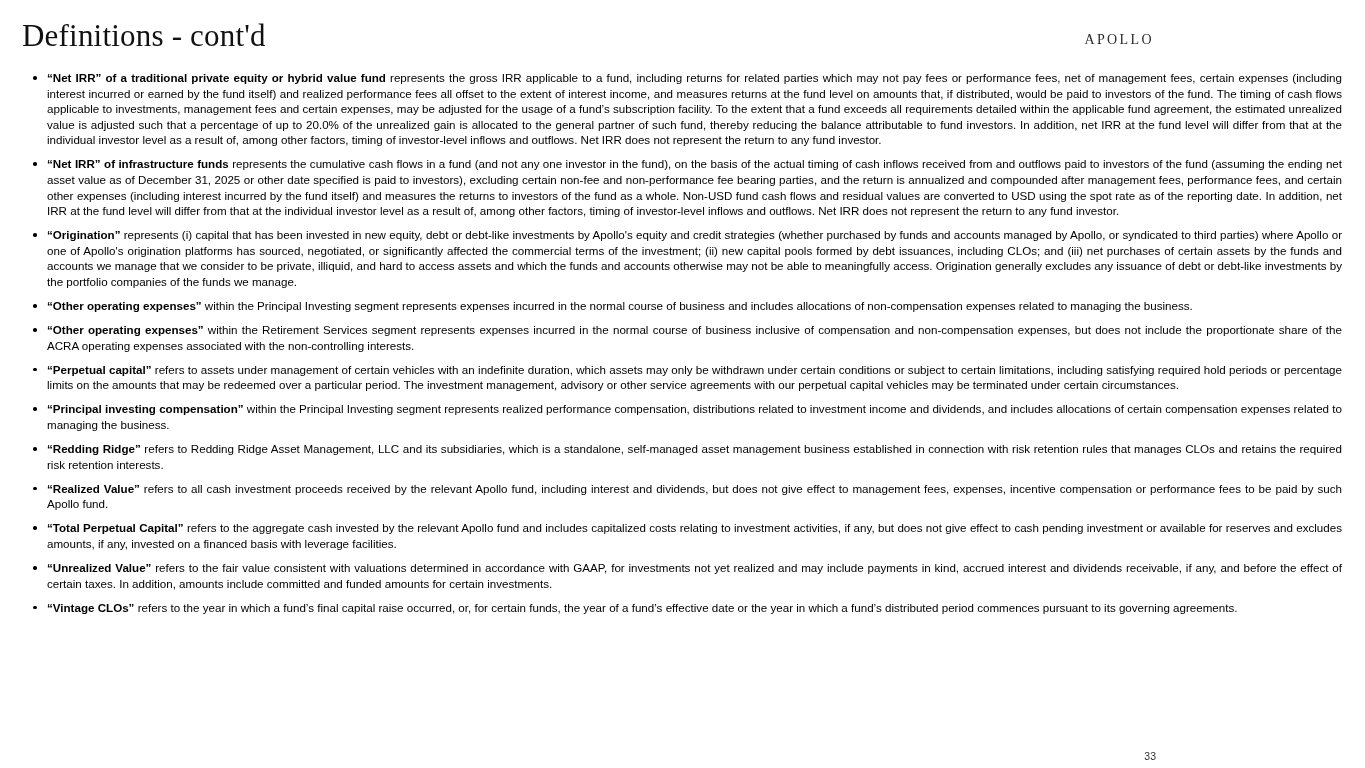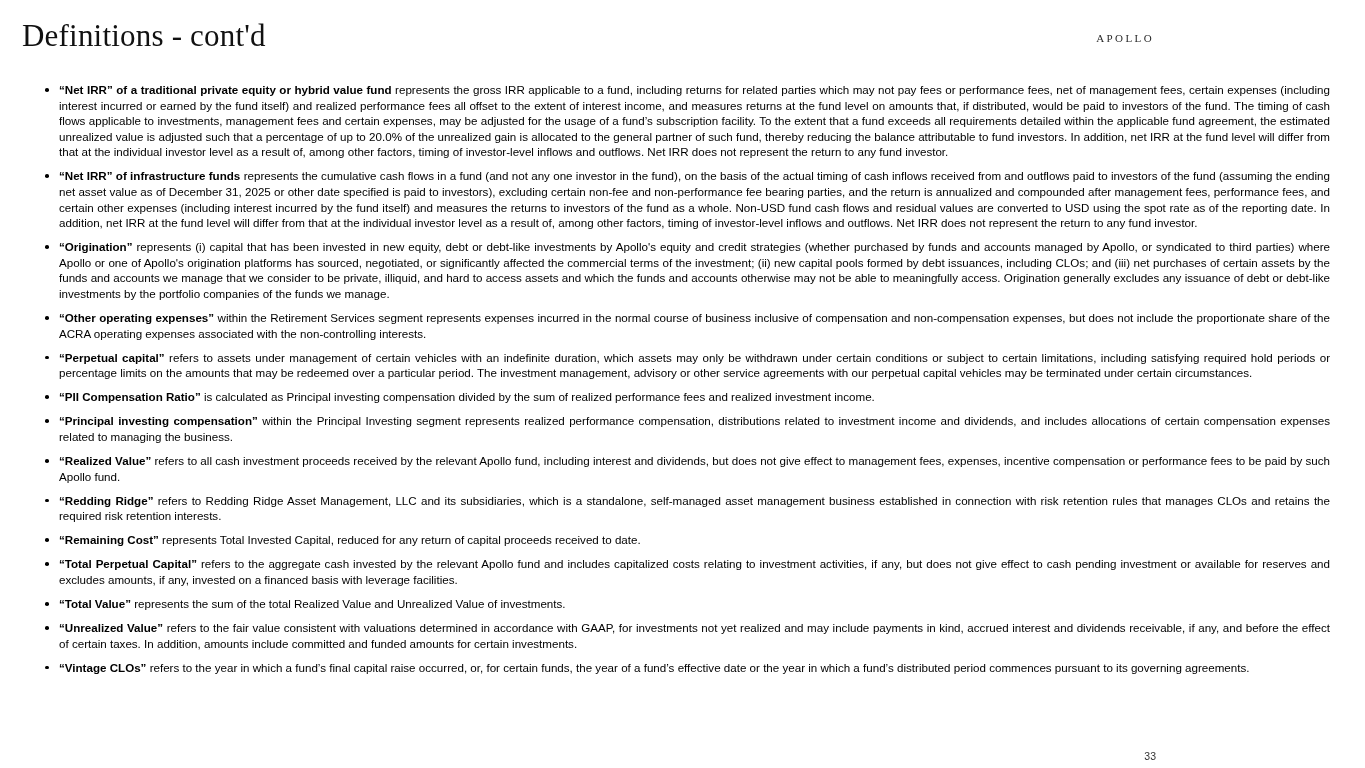--- a/index.html
+++ b/index.html
@@ -29,34 +29,34 @@
     font-weight: 400;
     letter-spacing: 0.2px;
     color: #111111;
     white-space: nowrap;
   }
   .brand {
     position: absolute;
     right: 24px;
     top: 32px;
     font-family: "Liberation Serif", serif;
-    font-size: 11px;
+    font-size: 14px;
     letter-spacing: 2.4px;
     color: #2b2b2b;
     text-align: right;
   }
   .content {
     position: absolute;
     left: 22px;
     top: 66px;
     width: 1324px;
   }
   ul.defs {
     list-style: none;
-    margin: 16px;
+    margin: 4px;
     padding: 0;
   }
   ul.defs > li {
     position: relative;
     padding-left: 21px;
     margin-bottom: 8.5px;
     font-size: 11.6px;
     line-height: 1.345;
     text-align: justify;
     text-justify: inter-word;
@@ -89,28 +89,26 @@
 <div class="slide">
 
   <div class="title">Definitions - cont'd</div>
   <div class="brand">APOLLO</div>
 
   <div class="content">
     <ul class="defs">
         <li><span class="term">“Net IRR” of a traditional private equity or hybrid value fund</span><span> represents the gross IRR applicable to a fund, including returns for related parties which may not pay fees or performance fees, net of management fees, certain expenses (including interest incurred or earned by the fund itself) and realized performance fees all offset to the extent of interest income, and measures returns at the fund level on amounts that, if distributed, would be paid to investors of the fund. The timing of cash flows applicable to investments, management fees and certain expenses, may be adjusted for the usage of a fund’s subscription facility. To the extent that a fund exceeds all requirements detailed within the applicable fund agreement, the estimated unrealized value is adjusted such that a percentage of up to 20.0% of the unrealized gain is allocated to the general partner of such fund, thereby reducing the balance attributable to fund investors. In addition, net IRR at the fund level will differ from that at the individual investor level as a result of, among other factors, timing of investor-level inflows and outflows. Net IRR does not represent the return to any fund investor.</span></li>
         <li><span class="term">“Net IRR” of infrastructure funds</span><span> represents the cumulative cash flows in a fund (and not any one investor in the fund), on the basis of the actual timing of cash inflows received from and outflows paid to investors of the fund (assuming the ending net asset value as of December 31, 2025 or other date specified is paid to investors), excluding certain non-fee and non-performance fee bearing parties, and the return is annualized and compounded after management fees, performance fees, and certain other expenses (including interest incurred by the fund itself) and measures the returns to investors of the fund as a whole. Non-USD fund cash flows and residual values are converted to USD using the spot rate as of the reporting date. In addition, net IRR at the fund level will differ from that at the individual investor level as a result of, among other factors, timing of investor-level inflows and outflows. Net IRR does not represent the return to any fund investor.</span></li>
         <li><span class="term">“Origination”</span><span> represents (i) capital that has been invested in new equity, debt or debt-like investments by Apollo's equity and credit strategies (whether purchased by funds and accounts managed by Apollo, or syndicated to third parties) where Apollo or one of Apollo's origination platforms has sourced, negotiated, or significantly affected the commercial terms of the investment; (ii) new capital pools formed by debt issuances, including CLOs; and (iii) net purchases of certain assets by the funds and accounts we manage that we consider to be private, illiquid, and hard to access assets and which the funds and accounts otherwise may not be able to meaningfully access. Origination generally excludes any issuance of debt or debt-like investments by the portfolio companies of the funds we manage.</span></li>
+        <li><span class="term">“Other operating expenses”</span><span> within the Principal Investing segment represents expenses incurred in the normal course of business and includes allocations of non-compensation expenses related to managing the business.</span></li>
         <li><span class="term">“Other operating expenses”</span><span> within the Retirement Services segment represents expenses incurred in the normal course of business inclusive of compensation and non-compensation expenses, but does not include the proportionate share of the ACRA operating expenses associated with the non-controlling interests.</span></li>
         <li><span class="term">“Perpetual capital”</span><span> refers to assets under management of certain vehicles with an indefinite duration, which assets may only be withdrawn under certain conditions or subject to certain limitations, including satisfying required hold periods or percentage limits on the amounts that may be redeemed over a particular period. The investment management, advisory or other service agreements with our perpetual capital vehicles may be terminated under certain circumstances.</span></li>
-        <li><span class="term">“PII Compensation Ratio”</span><span> is calculated as Principal investing compensation divided by the sum of realized performance fees and realized investment income.</span></li>
         <li><span class="term">“Principal investing compensation”</span><span> within the Principal Investing segment represents realized performance compensation, distributions related to investment income and dividends, and includes allocations of certain compensation expenses related to managing the business.</span></li>
+        <li><span class="term">“Redding Ridge”</span><span> refers to Redding Ridge Asset Management, LLC and its subsidiaries, which is a standalone, self-managed asset management business established in connection with risk retention rules that manages CLOs and retains the required risk retention interests.</span></li>
         <li><span class="term">“Realized Value”</span><span> refers to all cash investment proceeds received by the relevant Apollo fund, including interest and dividends, but does not give effect to management fees, expenses, incentive compensation or performance fees to be paid by such Apollo fund.</span></li>
-        <li><span class="term">“Redding Ridge”</span><span> refers to Redding Ridge Asset Management, LLC and its subsidiaries, which is a standalone, self-managed asset management business established in connection with risk retention rules that manages CLOs and retains the required risk retention interests.</span></li>
-        <li><span class="term">“Remaining Cost”</span><span> represents Total Invested Capital, reduced for any return of capital proceeds received to date.</span></li>
         <li><span class="term">“Total Perpetual Capital”</span><span> refers to the aggregate cash invested by the relevant Apollo fund and includes capitalized costs relating to investment activities, if any, but does not give effect to cash pending investment or available for reserves and excludes amounts, if any, invested on a financed basis with leverage facilities.</span></li>
-        <li><span class="term">“Total Value”</span><span> represents the sum of the total Realized Value and Unrealized Value of investments.</span></li>
         <li><span class="term">“Unrealized Value”</span><span> refers to the fair value consistent with valuations determined in accordance with GAAP, for investments not yet realized and may include payments in kind, accrued interest and dividends receivable, if any, and before the effect of certain taxes. In addition, amounts include committed and funded amounts for certain investments.</span></li>
         <li><span class="term">“Vintage CLOs”</span><span> refers to the year in which a fund’s final capital raise occurred, or, for certain funds, the year of a fund’s effective date or the year in which a fund’s distributed period commences pursuant to its governing agreements.</span></li>
       </ul>
   </div>
 
   <div class="pagenum">33</div>
 </div>
 
 </body></html>

